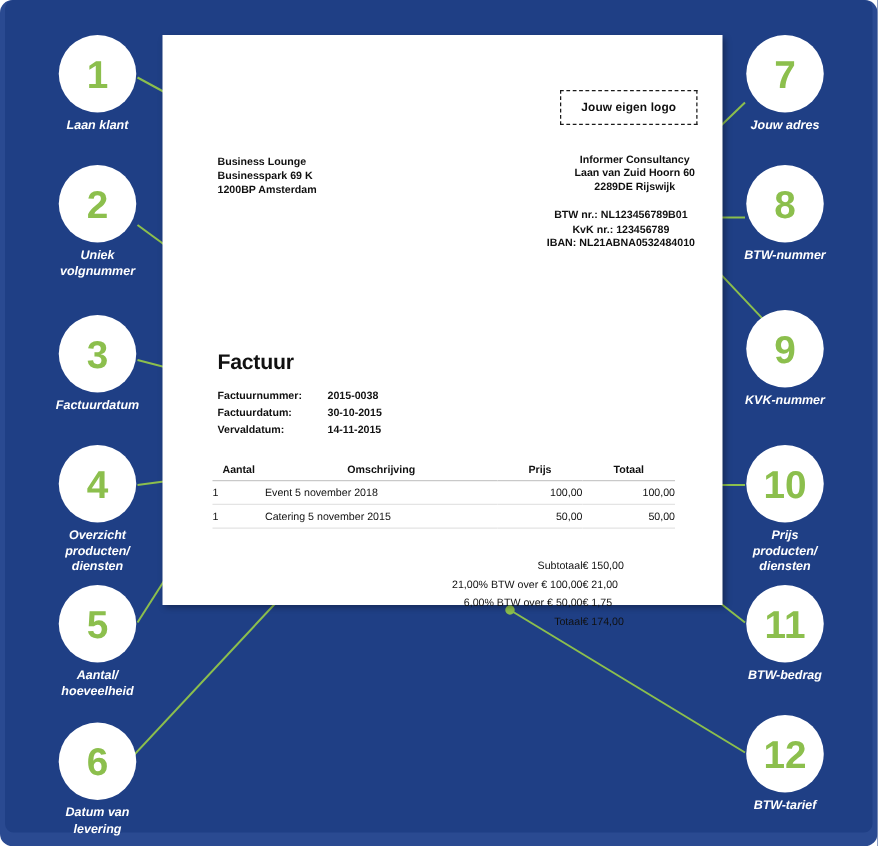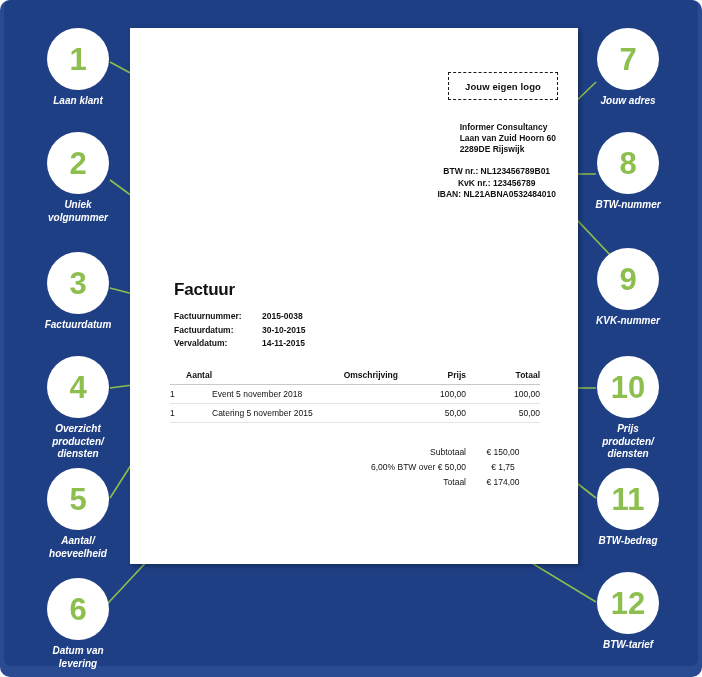--- a/index.html
+++ b/index.html
@@ -43,21 +43,21 @@
     height: 677px;
     pointer-events: none;
   }
 
   
   #sheet {
     position: absolute;
     left: 130px;
     top: 28px;
     width: 448px;
-    height: 536px;
+    height: 456px;
     background: #ffffff;
     box-shadow: 2px 2px 5px rgba(0,0,0,0.35);
   }
 
   .logo-box {
     position: absolute;
     left: 318px;
     top: 44px;
     width: 108px;
     height: 26px;
@@ -78,21 +78,21 @@
     font-size: 8.5px;
     font-weight: bold;
     line-height: 11px;
     color: #111111;
   }
 
   .own-address {
     position: absolute;
     right: 22px;
     top: 94px;
-    text-align: left;
+    text-align: center;
     font-size: 8.5px;
     font-weight: bold;
     line-height: 11px;
     color: #111111;
   }
 
   .tax-numbers {
     position: absolute;
     right: 22px;
     top: 138px;
@@ -135,21 +135,21 @@
     position: absolute;
     left: 40px;
     top: 342px;
     width: 370px;
     font-size: 8.5px;
     color: #111111;
     border-collapse: collapse;
   }
   .items th {
     font-weight: bold;
-    text-align: right;
+    text-align: center;
     padding: 0 0 4px 0;
     border-bottom: 1px solid #c9c9c9;
     font-size: 8.5px;
   }
   .items td {
     padding: 4px 0 4px 0;
     border-bottom: 1px solid #e4e4e4;
     font-size: 8.5px;
     vertical-align: top;
   }
@@ -169,21 +169,21 @@
   }
   .totals td {
     padding: 2.5px 0;
   }
   .tot-label {
     text-align: right;
     padding-right: 8px;
   }
   .tot-value {
     width: 74px;
-    text-align: center;
+    text-align: left;
   }
   .tot-strong { font-weight: normal; }
 
   .footnote {
     position: absolute;
     left: 40px;
     top: 472px;
     width: 372px;
     font-size: 8.3px;
     font-weight: bold;
@@ -267,20 +267,25 @@
       <circle cx="408" cy="488" r="3"></circle>
     </g>
   </svg>
 
   <div id="sheet">
 
     <div class="logo-box">
       <span>Jouw eigen logo</span>
     </div>
 
+    <div class="client-address">
+      <div>Business Lounge</div>
+      <div>Businesspark 69 K</div>
+      <div>1200BP Amsterdam</div>
+    </div>
 
     <div class="own-address">
       <div>Informer Consultancy</div>
       <div>Laan van Zuid Hoorn 60</div>
       <div>2289DE Rijswijk</div>
     </div>
 
     <div class="tax-numbers">
       <div>BTW nr.: NL123456789B01</div>
       <div>KvK nr.: 123456789</div>
@@ -329,20 +334,24 @@
       </tbody>
     </table>
 
     <table class="totals">
       <tbody>
         <tr>
           <td class="tot-label tot-strong">Subtotaal</td>
           <td class="tot-value tot-strong">€ 150,00</td>
         </tr>
         <tr>
+          <td class="tot-label">21,00% BTW over € 100,00</td>
+          <td class="tot-value">€ 21,00</td>
+        </tr>
+        <tr>
           <td class="tot-label">6,00% BTW over € 50,00</td>
           <td class="tot-value">€ 1,75</td>
         </tr>
         <tr>
           <td class="tot-label tot-strong">Totaal</td>
           <td class="tot-value tot-strong">€ 174,00</td>
         </tr>
       </tbody>
     </table>
 

